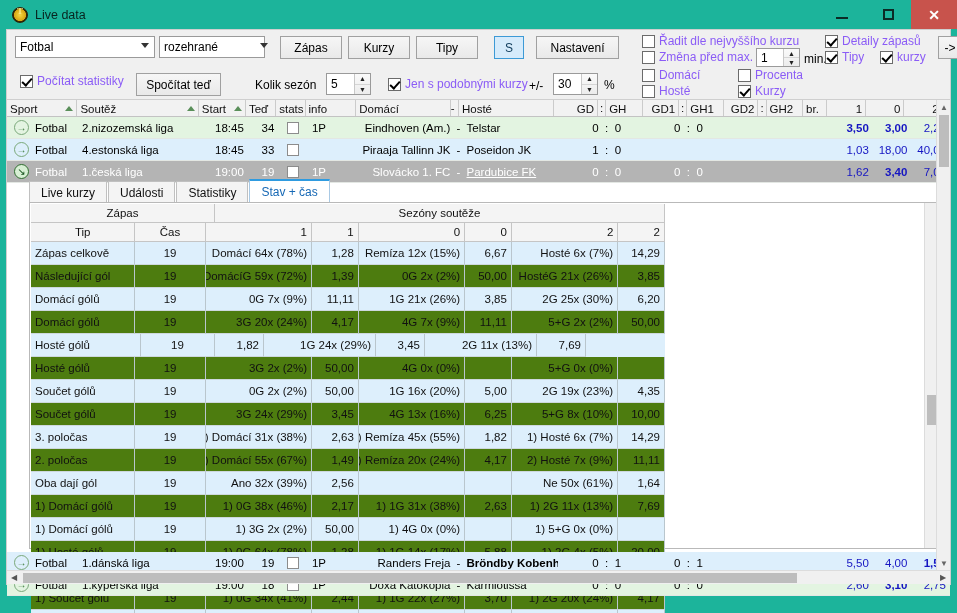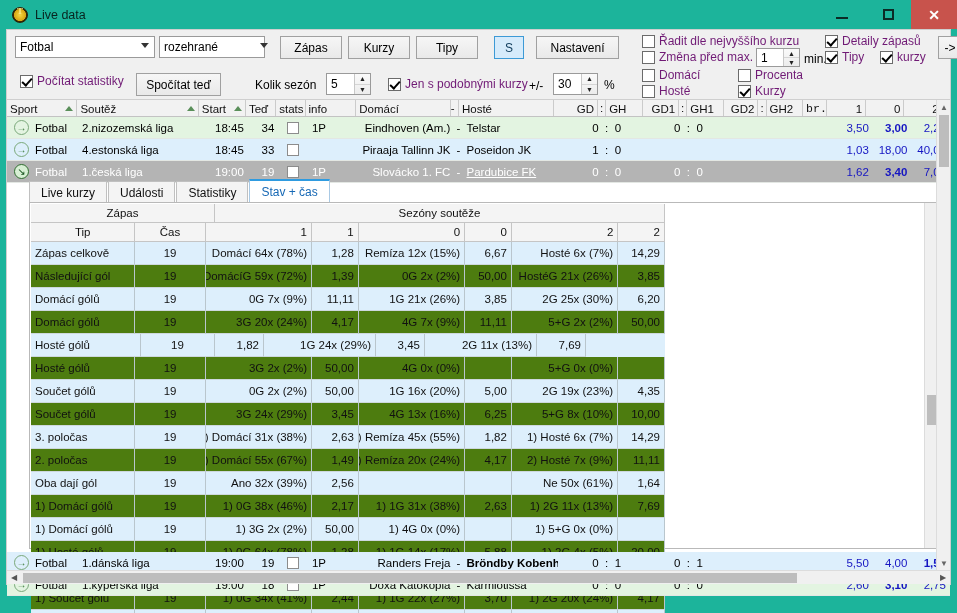--- a/index.html
+++ b/index.html
@@ -81,21 +81,21 @@
     position: absolute;
     height: 23px;
     background: linear-gradient(#f6f6f6, #e9e9e9);
     border: 1px solid #a0a0a0;
     font-family: "Liberation Sans", sans-serif;
     font-size: 12px;
     color: #000;
     display: flex; align-items: center; justify-content: center;
   }
   .btn.sel { background: #d6ebfb; border: 1px solid #3d9ad6; color: #113d5c; }
-  .chk { position: absolute; display: flex; align-items: center; font-size: 12px; color: #701a75; white-space: nowrap;}
+  .chk { position: absolute; display: flex; align-items: center; font-size: 12px; color: #8b5cf6; white-space: nowrap;}
   .box {
     width: 13px; height: 13px; border: 1px solid #6b6b6b; background: #fff;
     margin-right: 4px; position: relative; flex: 0 0 auto;
   }
   .box.on::after {
     content: ""; position: absolute; left: 3px; top: 0px;
     width: 4px; height: 8px;
     border: solid #000; border-width: 0 2px 2px 0;
     transform: rotate(42deg);
   }
@@ -348,21 +348,21 @@
       <div class="c" style="width:105px;">Hosté</div>
       <div class="c r" style="width:49px;">GD</div>
       <div class="c ctr" style="width:9px; padding:0;">:</div>
       <div class="c" style="width:40px;">GH</div>
       <div class="c r" style="width:40px;">GD1</div>
       <div class="c ctr" style="width:9px; padding:0;">:</div>
       <div class="c" style="width:40px;">GH1</div>
       <div class="c r" style="width:38px;">GD2</div>
       <div class="c ctr" style="width:9px; padding:0;">:</div>
       <div class="c" style="width:40px;">GH2</div>
-      <div class="c" style="width:26px;font-family:Liberation Mono, monospace;">br.</div>
+      <div class="c" style="width:26px;">br.</div>
       <div class="c r" style="width:43px;">1</div>
       <div class="c r" style="width:42px;">0</div>
       <div class="c r" style="width:42px;">2</div>
       <div class="c" style="width:8px; padding:0;">:</div>
     </div>
 
     <div class="grow green" style="top:17px;">
       <div class="c" style="width:78px;">
         <span class="rowicon">→</span>
         <span style="margin-left:6px;">Fotbal</span>
@@ -380,21 +380,21 @@
       <div class="c r" style="width:49px;">0</div>
       <div class="c ctr" style="width:9px; padding:0;">:</div>
       <div class="c" style="width:40px;">0</div>
       <div class="c r" style="width:40px;">0</div>
       <div class="c ctr" style="width:9px; padding:0;">:</div>
       <div class="c" style="width:40px;">0</div>
       <div class="c r" style="width:38px;"></div>
       <div class="c ctr" style="width:9px; padding:0;"></div>
       <div class="c" style="width:40px;"></div>
       <div class="c" style="width:26px;"></div>
-      <div class="c r odd" style="width:43px;">3,50</div>
+      <div class="c r odd" style="width:43px;font-weight:bold;">3,50</div>
       <div class="c r odd b" style="width:42px;">3,00</div>
       <div class="c r odd" style="width:42px;">2,20</div>
     </div>
 
     <div class="grow blue" style="top:39px;">
       <div class="c" style="width:78px;">
         <span class="rowicon">→</span>
         <span style="margin-left:6px;">Fotbal</span>
       </div>
       <div class="c" style="width:135px;">4.estonská liga</div>

